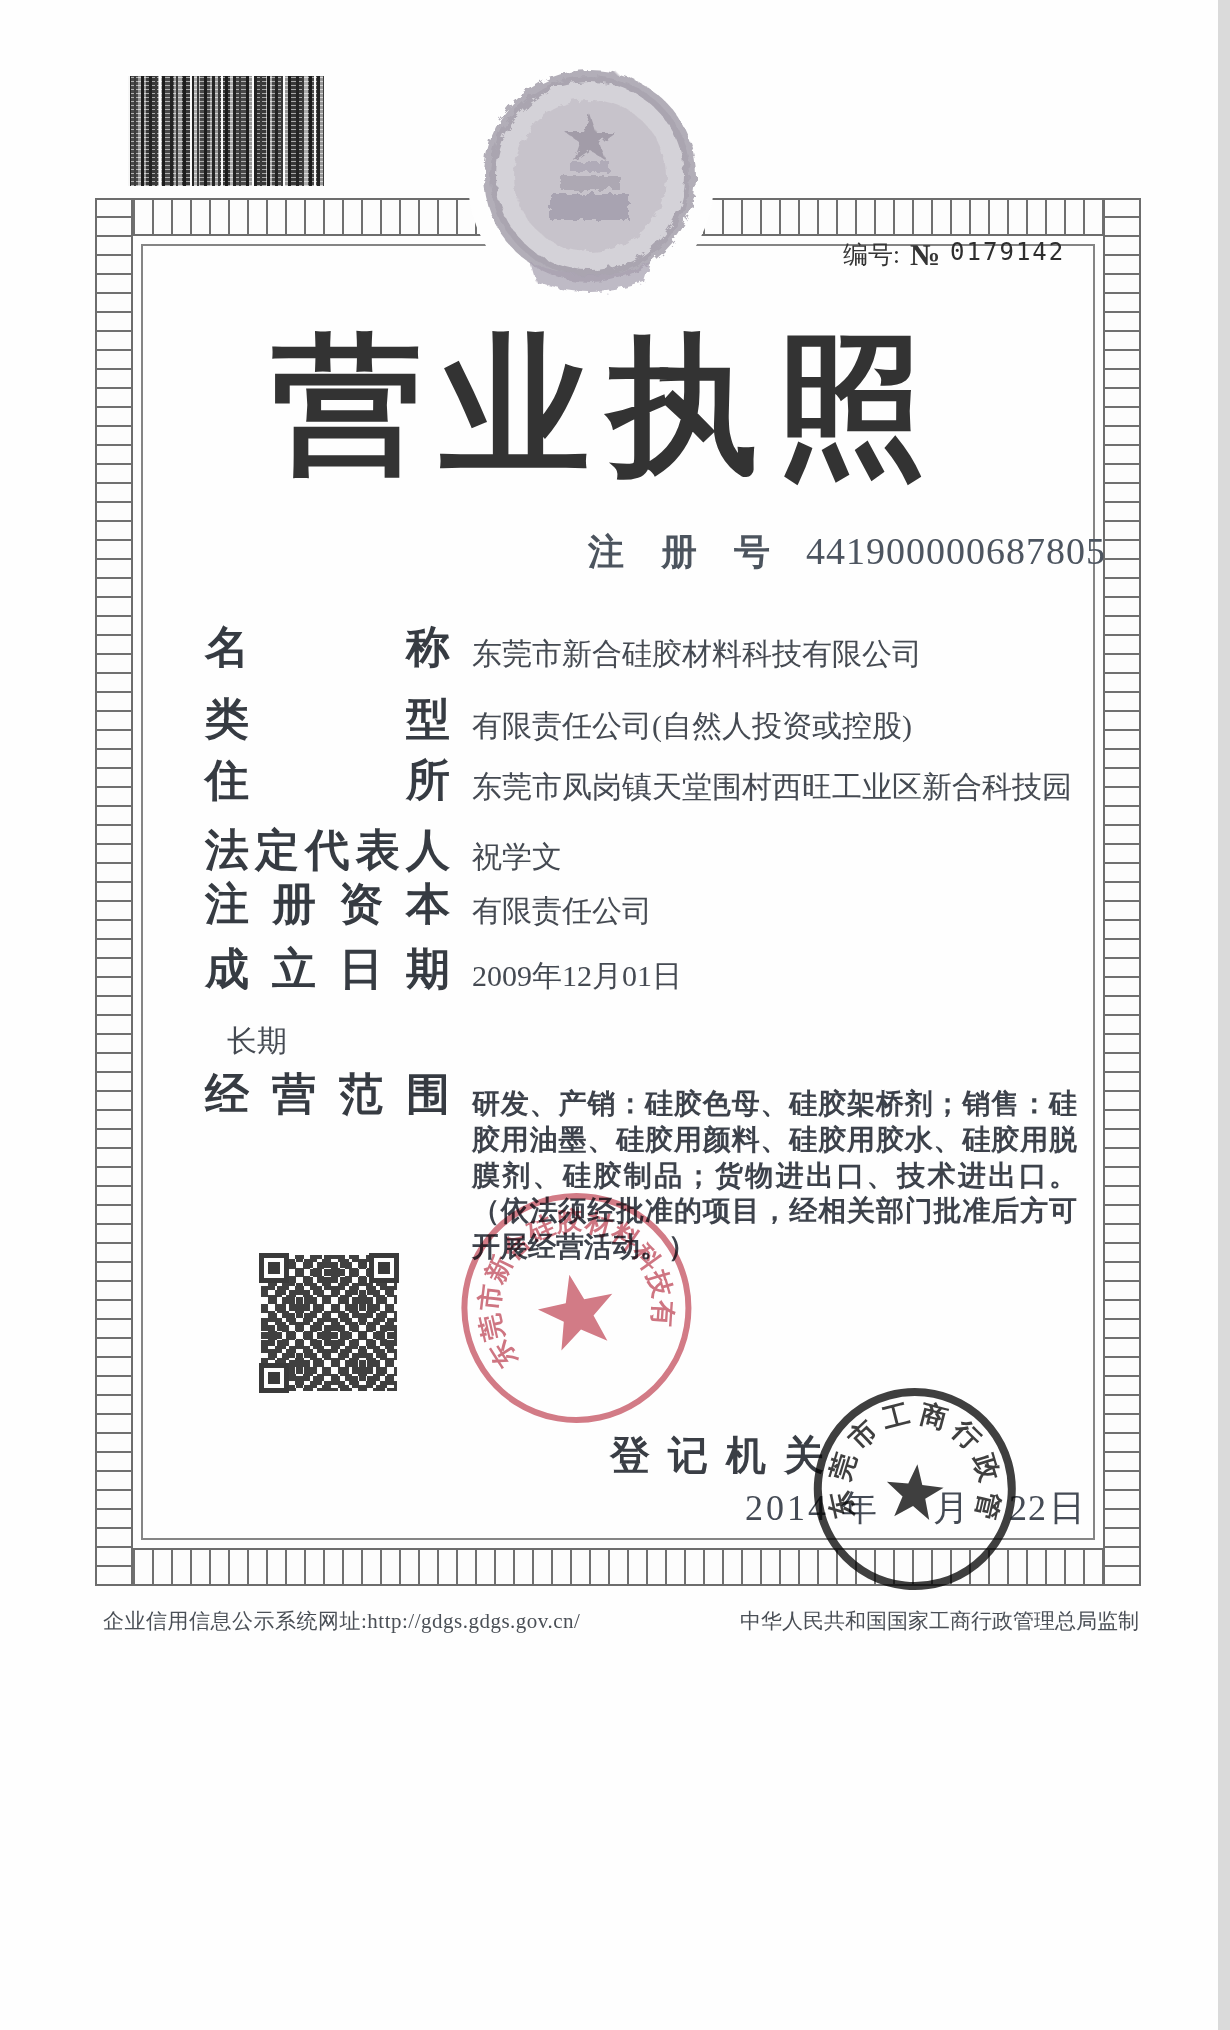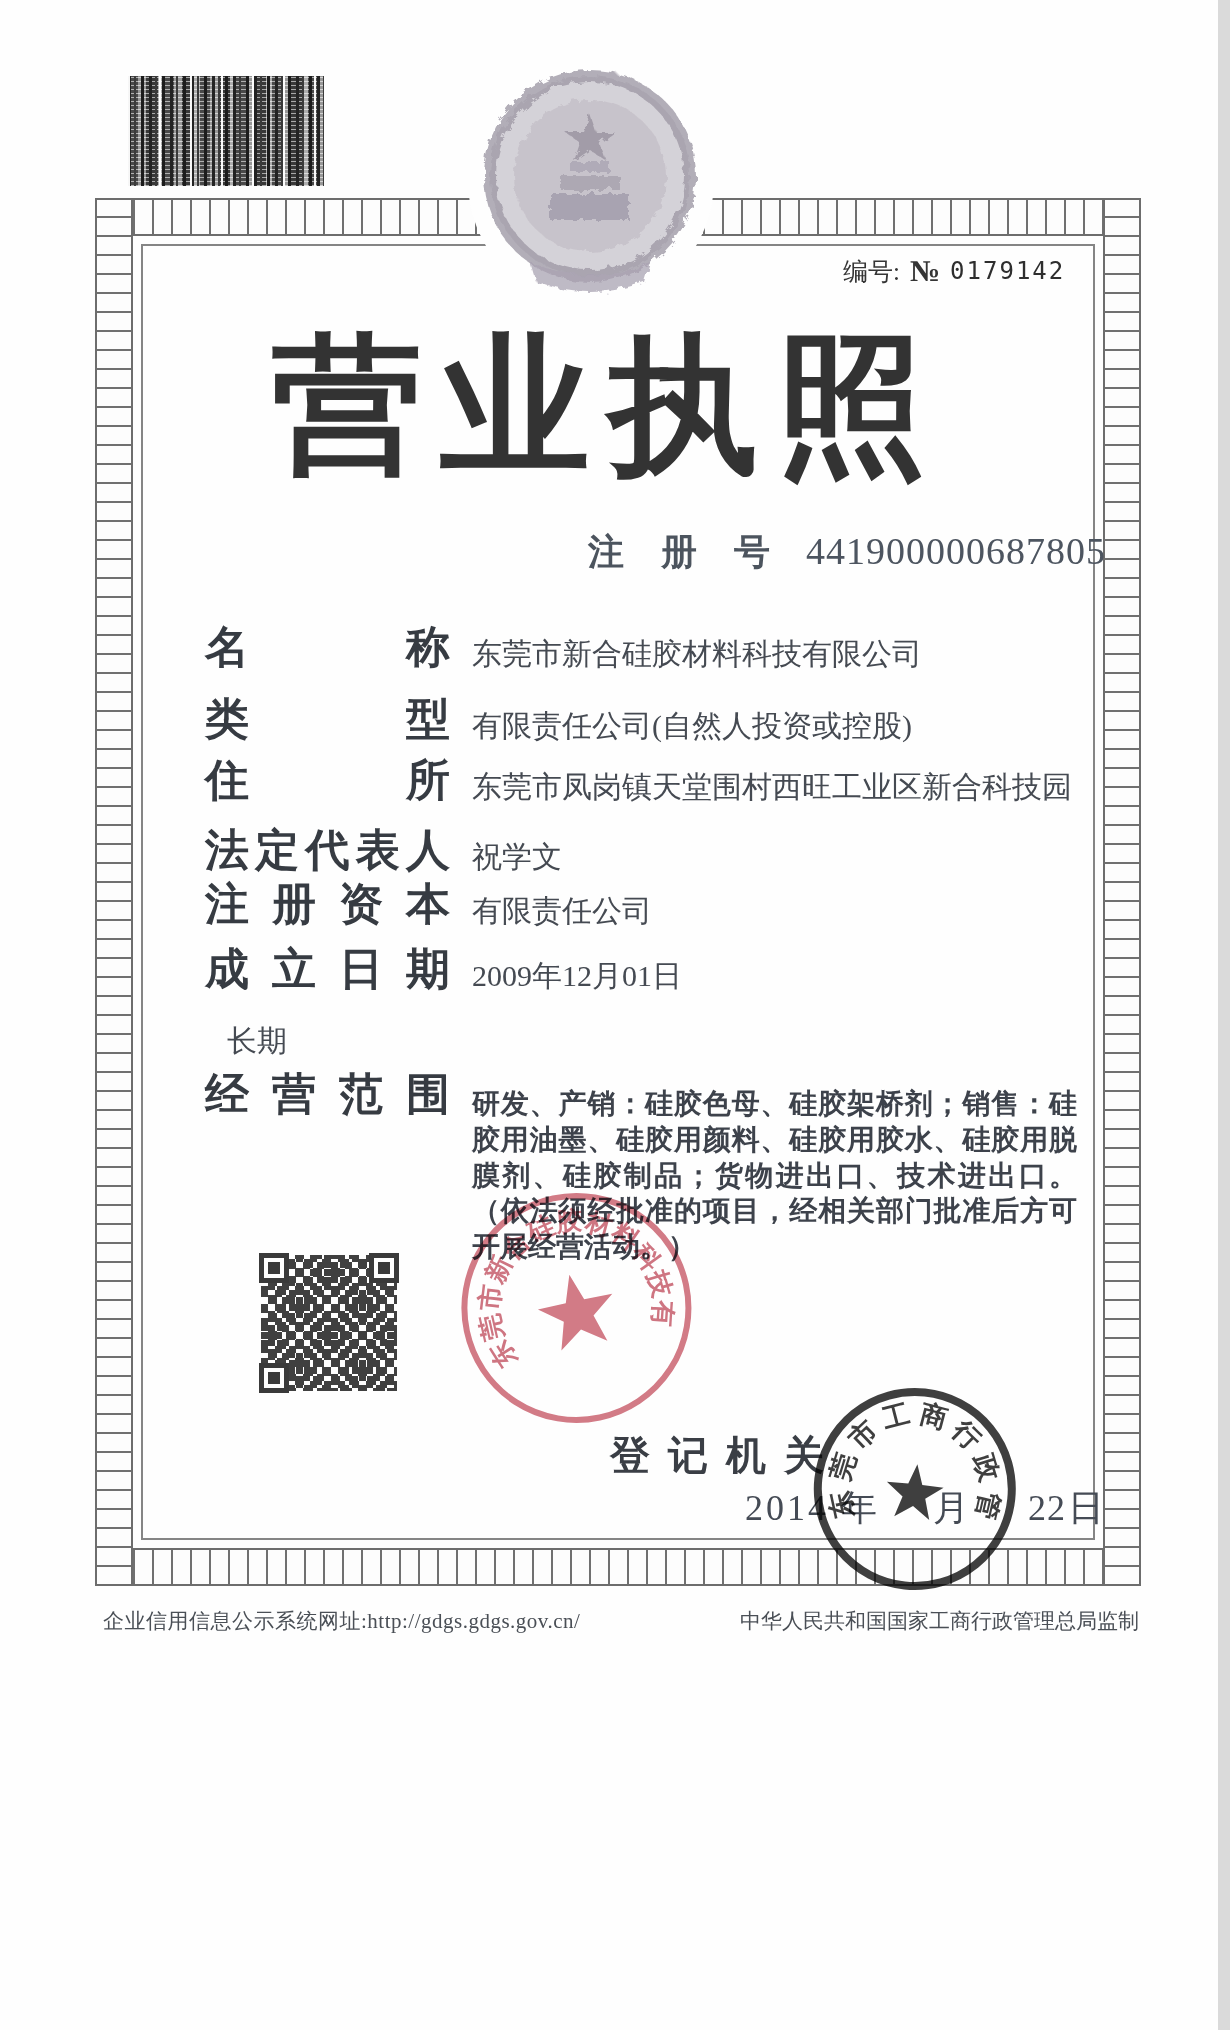--- a/index.html
+++ b/index.html
@@ -26,21 +26,21 @@
   .band.bottom{left:0;bottom:0;right:0;height:38px;}
   .band.left{left:0;top:0;bottom:0;width:38px;}
   .band.right{right:0;top:0;bottom:0;width:38px;}
   .inner-rect{position:absolute;left:46px;top:46px;right:46px;bottom:46px;border:2px solid #858585;}
 
   
   .emblem-halo{position:absolute;left:468px;top:56px;width:246px;height:250px;background:#fefefe;border-radius:50%;}
   .emblem{position:absolute;left:478px;top:66px;}
 
   
-  .serial{position:absolute;left:843px;top:254px;display:flex;align-items:center;gap:10px;color:#353535;}
+  .serial{position:absolute;left:843px;top:238px;display:flex;align-items:flex-start;gap:10px;color:#353535;}
   .serial .pfx{font-size:25px;}
   .serial .nosign{font-size:30px;font-weight:bold;font-family:"Liberation Serif",serif;}
   .serial .num{font-size:24px;font-family:"DejaVu Sans Mono",monospace;letter-spacing:2px;color:#2e2e2e;}
 
   .doc-title{position:absolute;left:272px;top:330px;font-size:150px;line-height:1;font-weight:900;
              letter-spacing:18px;color:#333333;font-family:"DejaVu Sans","Liberation Sans",sans-serif;}
 
   .regline{position:absolute;left:588px;top:528px;display:flex;align-items:baseline;color:#4c545e;}
   .regline .rlab{font-size:36px;letter-spacing:14px;font-weight:600;}
   .regline .rnum{font-size:38px;margin-left:22px;letter-spacing:1px;color:#4d5560;}
@@ -67,21 +67,21 @@
   
   .company-seal{position:absolute;left:456px;top:1186px;mix-blend-mode:multiply;transform:rotate(-12deg);}
   .registrar-seal{position:absolute;left:810px;top:1382px;mix-blend-mode:multiply;transform:rotate(6deg);}
 
   
   .registrar-label{position:absolute;left:610px;top:1428px;font-size:40px;font-weight:600;color:#3a3e45;letter-spacing:4px;}
   .date-line{position:absolute;left:745px;top:1484px;font-size:36px;color:#454b55;display:flex;align-items:baseline;}
   .date-line .y{letter-spacing:3px;}
   .date-line .u1{margin-left:12px;}
   .date-line .u2{margin-left:56px;}
-  .date-line .d{margin-left:59px;letter-spacing:1px;}
+  .date-line .d{margin-left:40px;letter-spacing:1px;}
   .date-line .u3{margin-left:2px;}
 
   
   .footer-left{position:absolute;left:103px;top:1607px;font-size:21px;color:#4a4f56;letter-spacing:.5px;}
   .footer-right{position:absolute;left:697px;top:1607px;width:442px;text-align:right;font-size:21px;color:#4a4f56;}
 </style>
 </head>
 <body>
 
 <div class="page">

